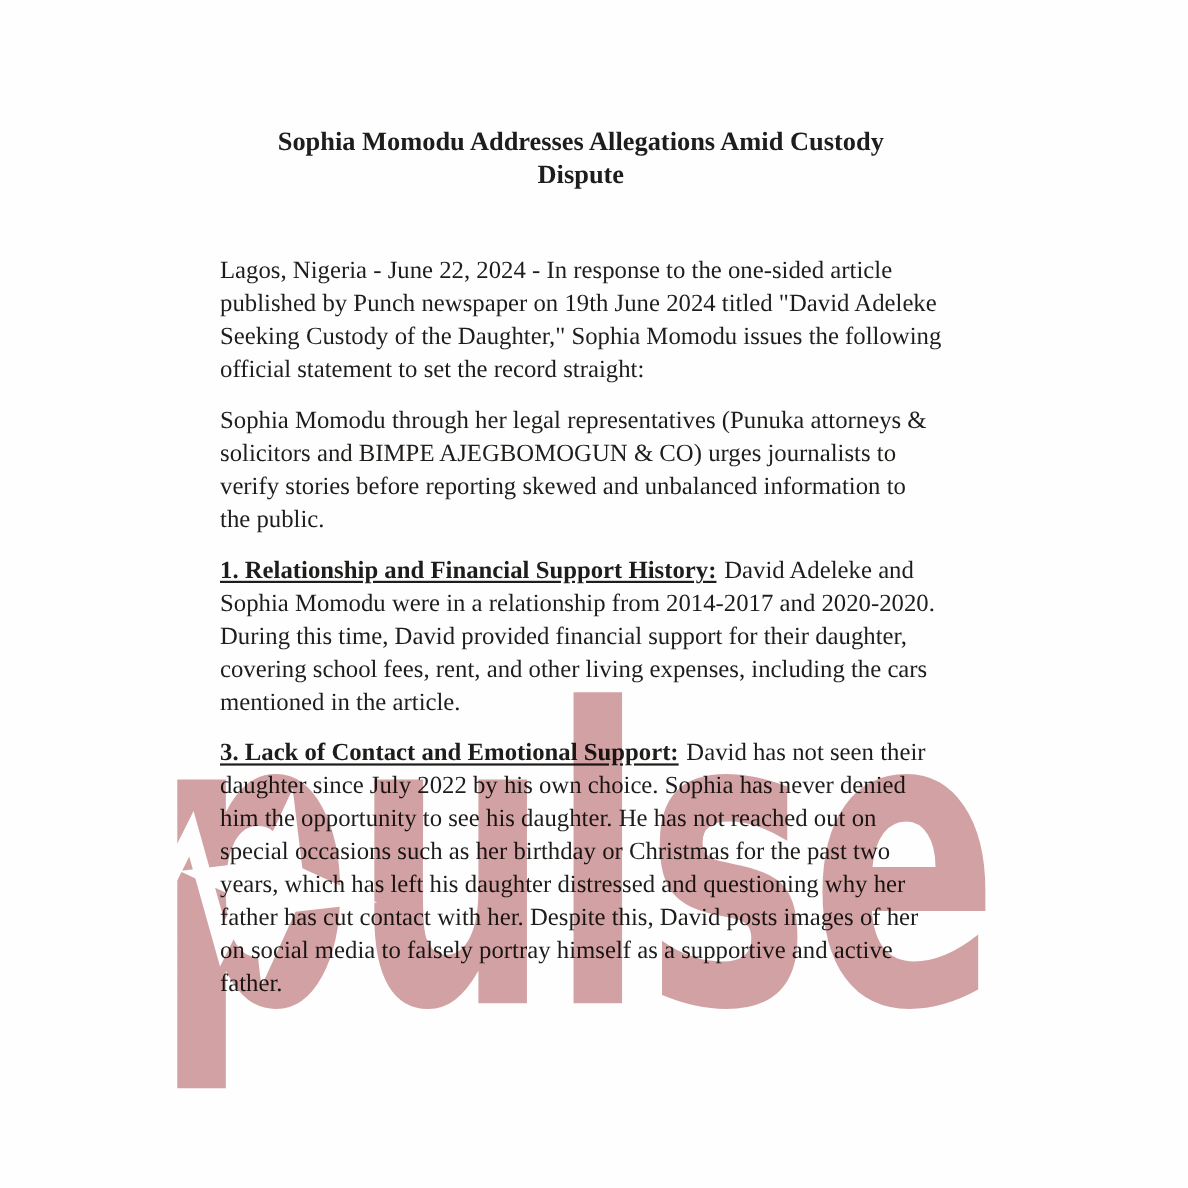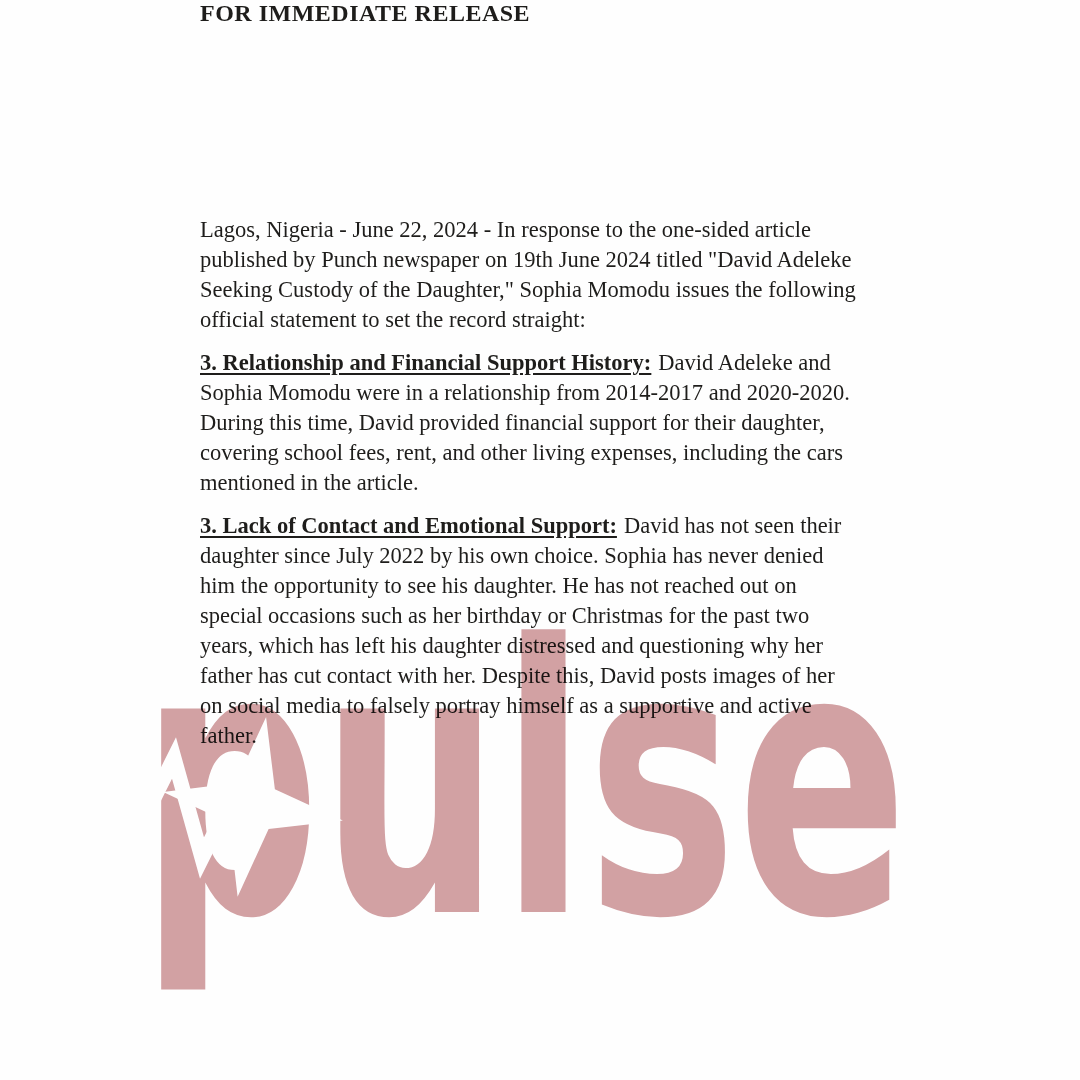--- a/index.html
+++ b/index.html
@@ -54,21 +54,21 @@
   .body {
     position: absolute;
     left: 200px;
     top: 215px;
     width: 656px;
     font-size: 22.5px;
     line-height: 30px;
     z-index: 1;
   }
   .para {
-    margin: 0 0 13px 0;
+    margin: 16px 0 13px 0;
     text-align: left;
   }
   .sec-heading {
     font-weight: bold;
     text-decoration: underline;
     text-decoration-thickness: 2px;
     text-underline-offset: 3px;
     margin-right: 7px;
   }
 </style>
@@ -78,30 +78,33 @@
 <div class="page">
 
   <svg class="watermark" width="1080" height="1080" viewBox="0 0 1080 1080">
     <text x="140" y="912" font-family="DejaVu Sans, sans-serif" font-weight="bold" font-size="372" textLength="768" lengthAdjust="spacingAndGlyphs" fill="#c98d90">pulse</text>
 
     <polyline points="88,812 148,810 174,758 202,858 228,806 252,806" fill="none" stroke="#ffffff" stroke-width="15"></polyline>
 
     <polygon points="252,716 272,786 344,806 272,826 252,898 232,826 162,806 232,786" fill="#ffffff" transform="rotate(9 252 806)"></polygon>
   </svg>
 
-  <div class="release-line">FOR IMMEDIATE RELEASE</div>
 
+  <h1 class="title">
+    <span class="title-inner">Sophia Momodu Addresses Allegations Amid Custody Dispute</span>
+  </h1>
 
   <div class="body">
 
     <p class="para">Lagos, Nigeria - June 22, 2024 - In response to the one-sided article published by Punch newspaper on 19th June 2024 titled "David Adeleke Seeking Custody of the Daughter," Sophia Momodu issues the following official statement to set the record straight:</p>
 
+    <p class="para">Sophia Momodu through her legal representatives (Punuka attorneys &amp; solicitors and BIMPE AJEGBOMOGUN &amp; CO) urges journalists to verify stories before reporting skewed and unbalanced information to the public.</p>
 
     <p class="para">
-      <span class="sec-heading">3. Relationship and Financial Support History:</span><span class="sec-text">David Adeleke and Sophia Momodu were in a relationship from 2014-2017 and 2020-2020. During this time, David provided financial support for their daughter, covering school fees, rent, and other living expenses, including the cars mentioned in the article.</span>
+      <span class="sec-heading">1. Relationship and Financial Support History:</span><span class="sec-text">David Adeleke and Sophia Momodu were in a relationship from 2014-2017 and 2020-2020. During this time, David provided financial support for their daughter, covering school fees, rent, and other living expenses, including the cars mentioned in the article.</span>
     </p>
 
 
     <p class="para">
       <span class="sec-heading">3. Lack of Contact and Emotional Support:</span><span class="sec-text">David has not seen their daughter since July 2022 by his own choice. Sophia has never denied him the opportunity to see his daughter. He has not reached out on special occasions such as her birthday or Christmas for the past two years, which has left his daughter distressed and questioning why her father has cut contact with her. Despite this, David posts images of her on social media to falsely portray himself as a supportive and active father.</span>
     </p>
 
   </div>
 </div>
 

